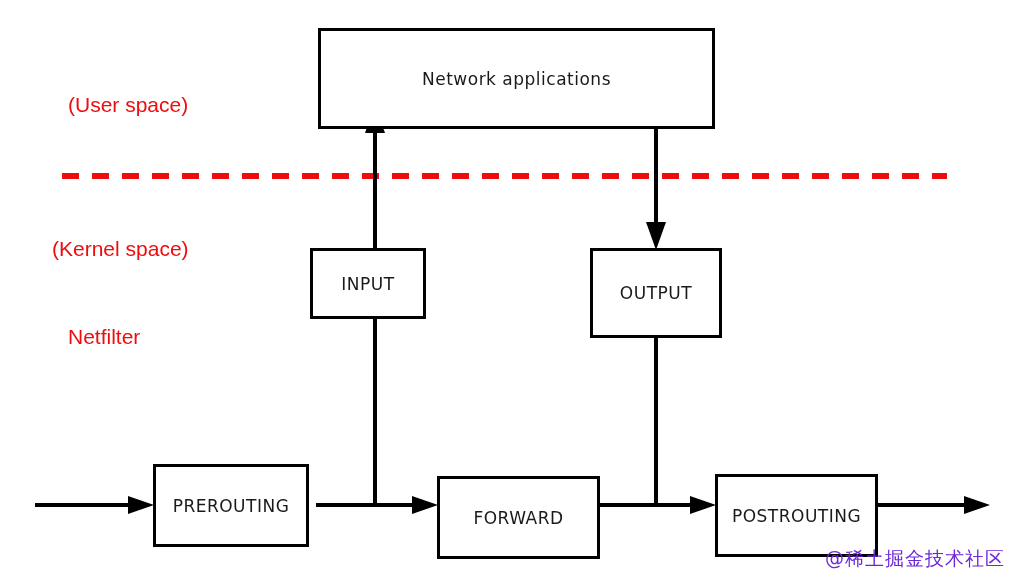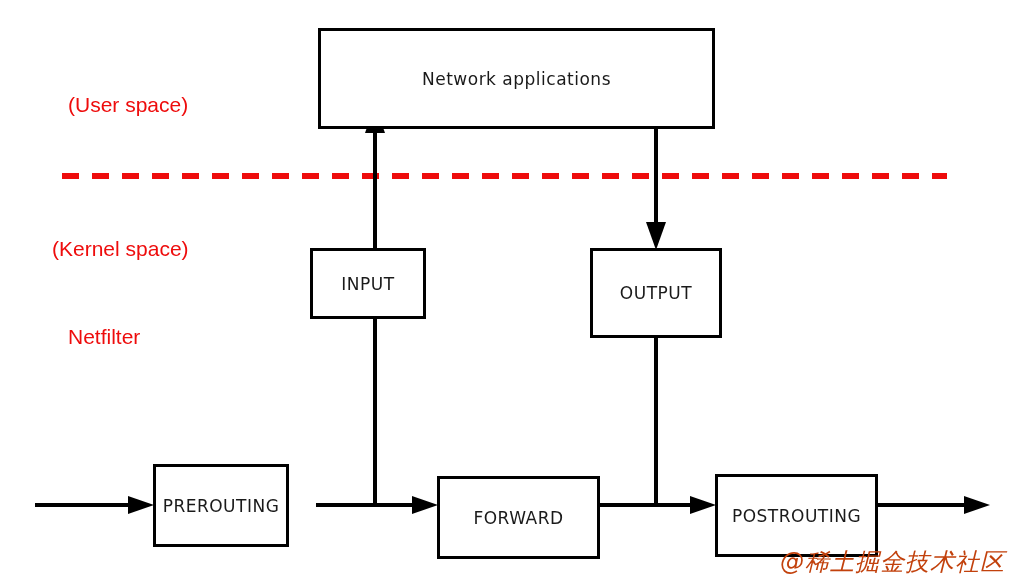--- a/index.html
+++ b/index.html
@@ -31,42 +31,41 @@
     align-items: center;
     justify-content: center;
     font-size: 17px;
     letter-spacing: 0.5px;
     color: #1a1a1a;
     white-space: nowrap;
   }
   .node-netapps   { left: 318px; top: 28px;  width: 397px; height: 101px; }
   .node-input     { left: 310px; top: 248px; width: 116px; height: 71px; }
   .node-output    { left: 590px; top: 248px; width: 132px; height: 90px; }
-  .node-prerouting  { left: 153px; top: 464px; width: 136px; height: 83px; }
+  .node-prerouting  { left: 153px; top: 464px; width: 156px; height: 83px; }
   .node-forward     { left: 437px; top: 476px; width: 163px; height: 83px; }
   .node-postrouting { left: 715px; top: 474px; width: 163px; height: 83px; }
   .red-label {
     position: absolute;
     color: #ee0c0c;
     font-size: 21px;
     font-family: Liberation Sans, sans-serif;
     white-space: nowrap;
   }
   .label-user-space   { left: 68px; top: 93px;  }
   .label-kernel-space { left: 52px; top: 237px; }
   .label-netfilter    { left: 68px; top: 293px; margin-top: 32px; }
   .watermark {
     position: absolute;
     right: 6px;
     top: 546px;
-    color: #c2410c;
-    font-size: 24px;
+    color: #6d28d9;
+    font-size: 19px;
     letter-spacing: 1px;
     white-space: nowrap;
-    font-style: italic;
   }
 </style>
 </head>
 <body>
 
 <div id="canvas">
 
   <svg id="wires" viewBox="0 0 1011 578" xmlns="http://www.w3.org/2000/svg">
 
     <line x1="62" y1="176" x2="947" y2="176" stroke="#ee0c0c" stroke-width="6" stroke-dasharray="17 13"></line>

